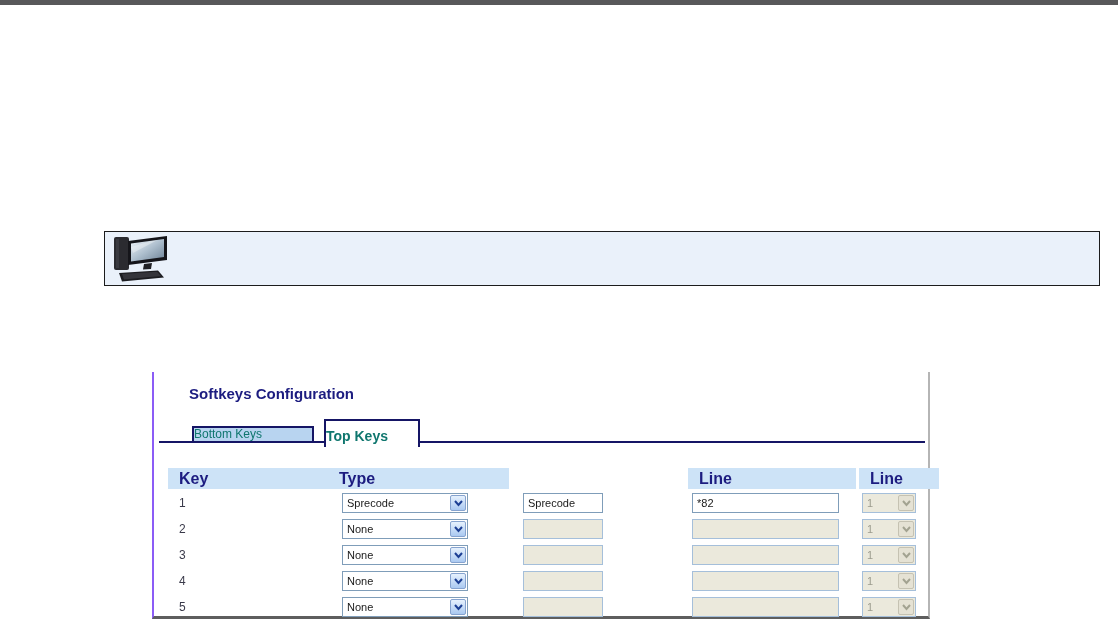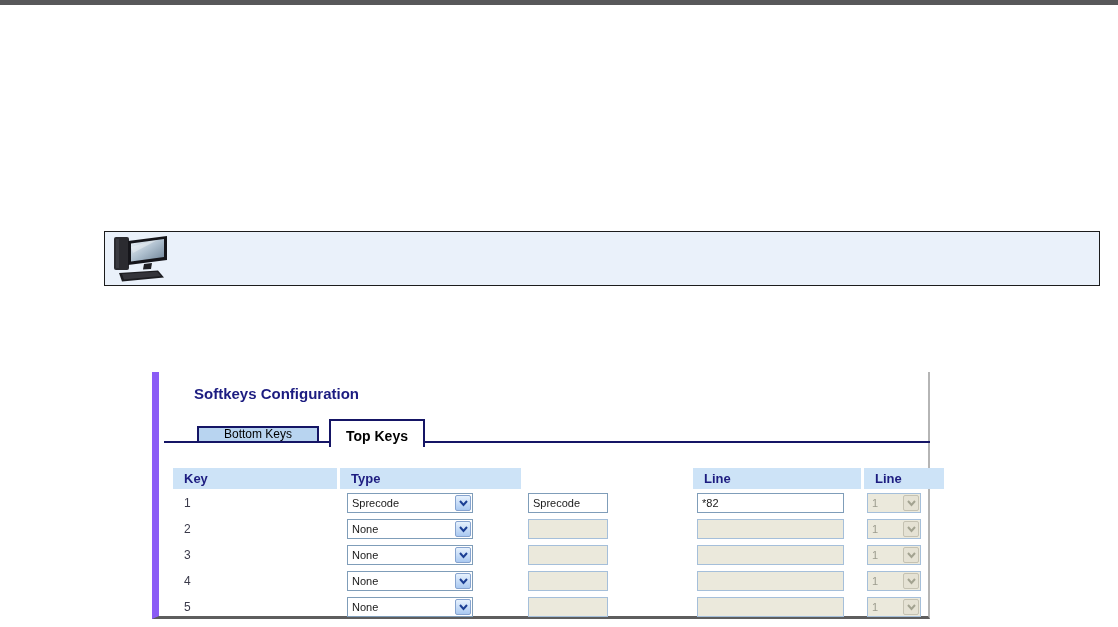--- a/index.html
+++ b/index.html
@@ -17,55 +17,55 @@
   }
   
   .notebox{
     position:absolute;left:104px;top:231px;width:996px;height:55px;
     background:#eaf1fa;border:1px solid #1c1c1c;box-sizing:border-box;
   }
   .pc-icon{position:absolute;left:6px;top:2px;width:64px;height:50px;}
   
   .section{
     position:absolute;left:152px;top:372px;width:778px;height:247px;
-    border-left:7px solid #8b5cf6;
+    border-left:2px solid #8b5cf6;
     border-right:2px solid #b5b5b5;
     border-bottom:3px solid #5e5e5e;
     box-sizing:border-box;background:#ffffff;padding-left:16px;
   }
   .title{
     position:absolute;left:35px;top:13px;
     font-size:15px;font-weight:bold;color:#1c1c80;
   }
   .tab-underline{
     position:absolute;left:5px;top:69px;width:766px;height:2px;
     background:#151565;z-index:1;
   }
   .tab{
-    position:absolute;box-sizing:border-box;text-align:center;
-    color:#000000;cursor:default;
+    position:absolute;box-sizing:border-box;text-align:left;
+    color:#0f766e;cursor:default;
   }
   .tab-bottom{
     left:38px;top:54px;width:122px;height:17px;
     background:#b8d4f0;border:2px solid #151565;
     font-size:12px;line-height:13px;z-index:1;
   }
   .tab-top{
     left:170px;top:47px;width:96px;height:28px;
     background:#ffffff;border:2px solid #151565;border-bottom:none;
     font-size:14px;font-weight:bold;padding-top:7px;z-index:2;
   }
   
   .th{
     position:absolute;top:96px;height:21px;box-sizing:border-box;
-    background:#cde3f7;color:#1c1c80;font-size:13px;font-weight:bold;
+    background:#cde3f7;color:#1c1c80;font-size:16px;font-weight:bold;
     line-height:21px;padding-left:11px;
   }
   .th-key{left:14px;width:164px;}
-  .th-type{left:181px;width:181px;}
+  .th-type{left:174px;width:181px;}
   .th-label{left:365px;width:166px;}
   .th-value{left:534px;width:168px;}
   .th-line{left:705px;width:80px;}
   
   .row{position:absolute;left:0;width:778px;height:22px;}
   .keynum{
     position:absolute;left:25px;top:3px;
     font-size:12px;color:#3a3a4a;
   }
   .xp-select{

